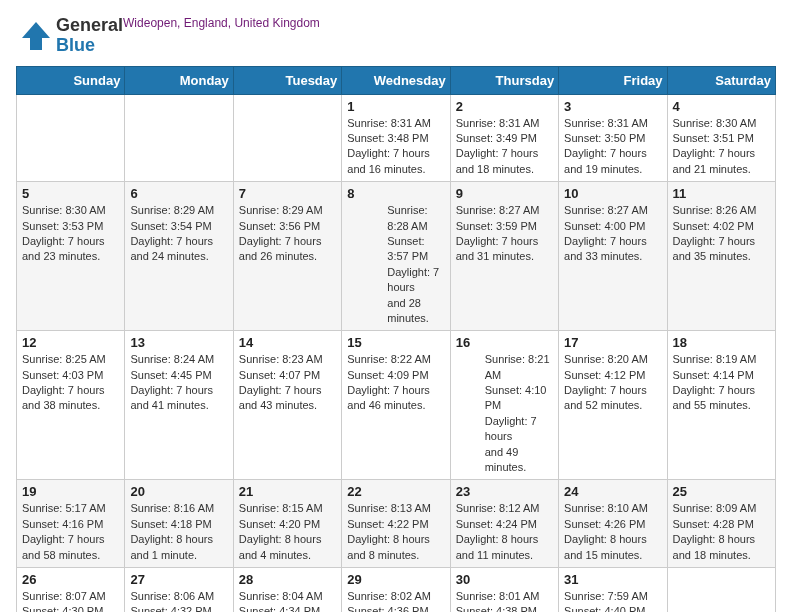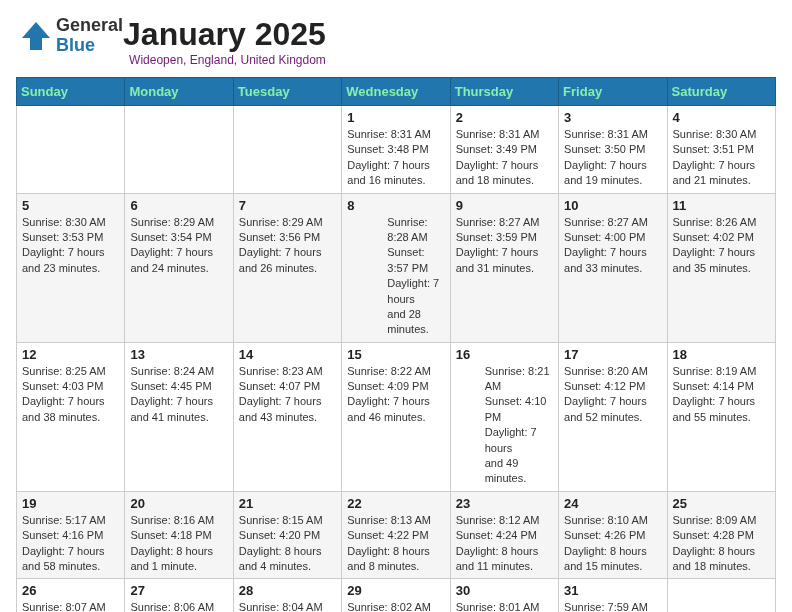--- a/index.html
+++ b/index.html
@@ -52,25 +52,25 @@
       font-size: 12px;
       color: #701a75;
     }
     .calendar {
       width: 100%;
       border-collapse: collapse;
       border: 1px solid #ccc;
     }
     .calendar th {
       background: #2176ae;
-      color: #86efac;
+      color: #ffffff;
       font-size: 13px;
       font-weight: bold;
       padding: 6px 4px;
-      text-align: left;
+      text-align: right;
       border: 1px solid #1a5f8a;
     }
     .calendar td {
       vertical-align: top;
       border: 1px solid #ccc;
       padding: 4px 5px;
       width: calc(100% / 7);
       min-height: 80px;
       font-size: 11px;
       color: #333;
@@ -102,21 +102,20 @@
   <div class="logo">
     <svg class="logo-icon" viewBox="0 0 36 36">
       <polygon points="20,4 34,20 26,20 26,32 14,32 14,20 6,20" fill="#2176ae"></polygon>
     </svg>
     <div class="logo-text">
       <span class="logo-general">General</span>
       <span class="logo-blue">Blue</span>
     </div>
   </div>
   <div class="title-area">
-    <div class="month-title">January 2025</div>
     <div class="location">Wideopen, England, United Kingdom</div>
   </div>
 </div>
 
 <table class="calendar">
   <thead>
     <tr>
     <th>Sunday</th>
         <th>Monday</th>
         <th>Tuesday</th>

